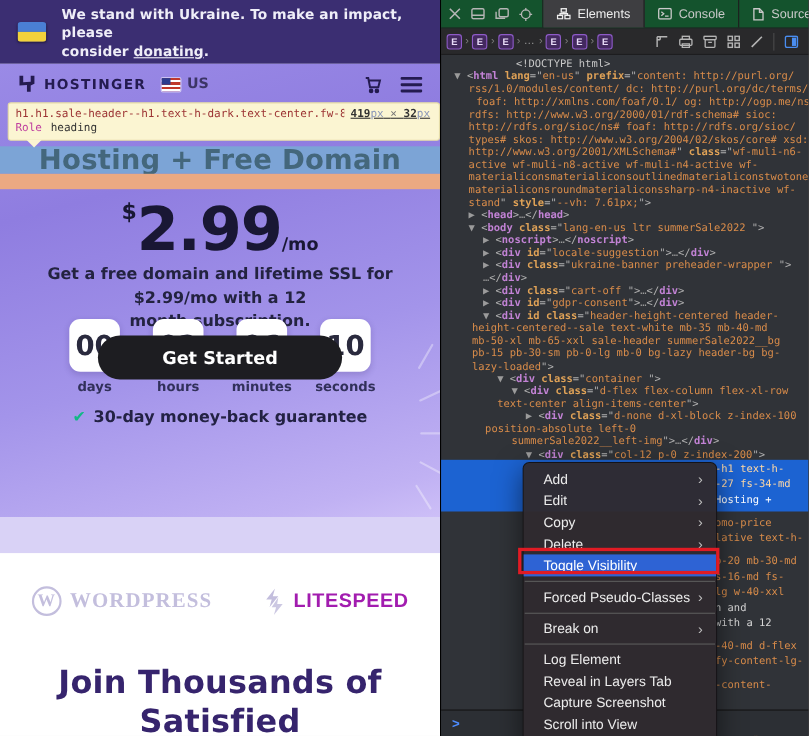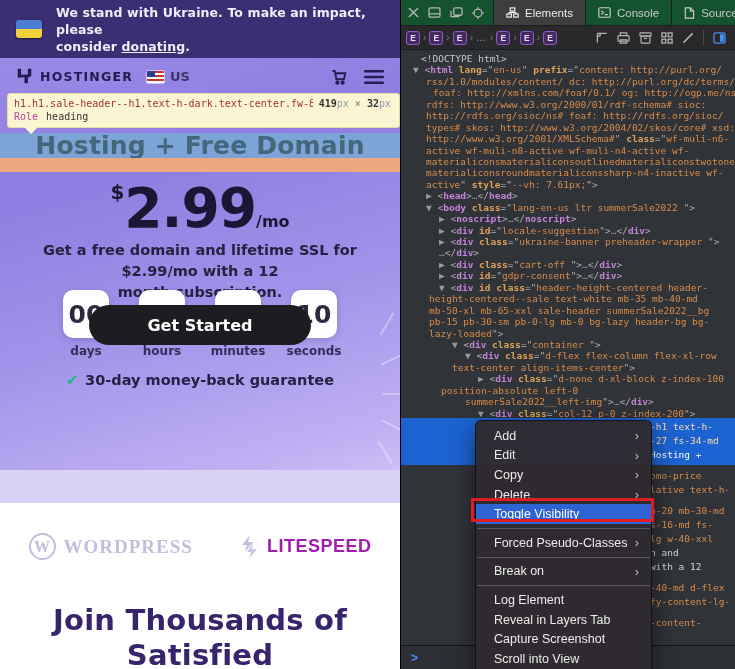--- a/index.html
+++ b/index.html
@@ -23,21 +23,21 @@
   .brand-name { font-size:12.5px; font-weight:800; letter-spacing:1.2px; color:#241b50; }
   .locale { display:flex; align-items:center; gap:6px; margin-left:14px; }
   .us-flag { width:17px; height:12px; position:relative; background:repeating-linear-gradient(180deg,#c0392b 0 2px,#fff 2px 4px); border-radius:1px; outline:1px solid rgba(255,255,255,.5); }
   .us-flag::after { content:""; position:absolute; left:0; top:0; width:8px; height:6px; background:#2c3e8f; }
   .locale-label { font-size:13px; color:#3c3566; font-weight:600; }
   .header-right { margin-left:auto; display:flex; align-items:center; gap:16px; color:#241b50; }
 
   .tooltip { position:absolute; left:7px; right:0; top:35px; background:#fbf5d2; border:1px solid #e5dca8; border-radius:3px; padding:3px 8px 4px 6px; font-family:"DejaVu Sans Mono", monospace; font-size:10px; line-height:13px; z-index:30; }
   .tooltip-row1 { display:flex; align-items:baseline; gap:6px; white-space:nowrap; }
   .tt-selector { color:#9c3333; overflow:hidden; flex:1; }
-  .tt-dims { color:#333; font-weight:bold; }
+  .tt-dims { color:#333; font-weight:bold;text-decoration:underline; }
   .tt-dims .unit { color:#8a97b8; font-weight:normal; }
   .tt-dims .times { color:#777; font-weight:normal; }
   .tt-role { color:#bf3f9f; }
   .tt-role-val { color:#333; margin-left:8px; }
   .tooltip::after { content:""; position:absolute; left:16px; bottom:-7px; border:7px solid transparent; border-top-color:#fbf5d2; border-bottom:none; }
 
   .h1-highlight { position:absolute; left:0; right:0; top:75px; height:25px; background:#7ca4d6; display:flex; align-items:center; justify-content:center; }
   .h1-text { font-size:25px; font-weight:800; color:#44677c; letter-spacing:.2px; }
   .h1-margin { position:absolute; left:0; right:0; top:100px; height:14px; background:#eba982; }
 
@@ -326,32 +326,32 @@
         </svg>
       <div class="vsep"></div>
       <svg class="icon-svg panel-icon-active" width="13" height="12" viewBox="0 0 14 13">
           <rect x="1" y="1" width="12" height="11" rx="1.5" fill="none" stroke="currentColor" stroke-width="1.4"></rect>
           <rect x="7.5" y="2.4" width="4.2" height="8.2" fill="currentColor"></rect>
         </svg>
     </div>
   </div>
 
   <div class="code" id="code-lines">
-      <div class="cl" style="padding-left: 20px;"><span class="seg-doc">&lt;!DOCTYPE html&gt;</span></div>
+      <div class="cl" style="padding-left: 20px; margin-left: 48px;"><span class="seg-doc">&lt;!DOCTYPE html&gt;</span></div>
       <div class="cl" style="padding-left: 12px;"><span class="seg-arr">▼ </span><span class="seg-p">&lt;</span><span class="seg-t">html</span><span class="seg-w"> </span><span class="seg-a">lang</span><span class="seg-p">="</span><span class="seg-v">en-us</span><span class="seg-p">"</span><span class="seg-w"> </span><span class="seg-a">prefix</span><span class="seg-p">="</span><span class="seg-v">content: http://purl.org/</span></div>
       <div class="cl" style="padding-left: 25px;"><span class="seg-v">rss/1.0/modules/content/ dc: http://purl.org/dc/terms/</span></div>
       <div class="cl" style="padding-left: 32px;"><span class="seg-v">foaf: http://xmlns.com/foaf/0.1/ og: http://ogp.me/ns#</span></div>
       <div class="cl" style="padding-left: 25px;"><span class="seg-v">rdfs: http://www.w3.org/2000/01/rdf-schema# sioc:</span></div>
       <div class="cl" style="padding-left: 25px;"><span class="seg-v">http://rdfs.org/sioc/ns# foaf: http://rdfs.org/sioc/</span></div>
       <div class="cl" style="padding-left: 25px;"><span class="seg-v">types# skos: http://www.w3.org/2004/02/skos/core# xsd:</span></div>
       <div class="cl" style="padding-left: 25px;"><span class="seg-v">http://www.w3.org/2001/XMLSchema#</span><span class="seg-p">"</span><span class="seg-w"> </span><span class="seg-a">class</span><span class="seg-p">="</span><span class="seg-v">wf-muli-n6-</span></div>
       <div class="cl" style="padding-left: 25px;"><span class="seg-v">active wf-muli-n8-active wf-muli-n4-active wf-</span></div>
       <div class="cl" style="padding-left: 25px;"><span class="seg-v">materialiconsmaterialiconsoutlinedmaterialiconstwotone</span></div>
       <div class="cl" style="padding-left: 25px;"><span class="seg-v">materialiconsroundmaterialiconssharp-n4-inactive wf-</span></div>
-      <div class="cl" style="padding-left: 25px;"><span class="seg-v">active</span><span class="seg-p">"</span><span class="seg-w"> </span><span class="seg-a">style</span><span class="seg-p">="</span><span class="seg-v">--vh: 7.61px;</span><span class="seg-p">"&gt;</span></div>
+      <div class="cl" style="padding-left: 25px;"><span class="seg-v">stand</span><span class="seg-p">"</span><span class="seg-w"> </span><span class="seg-a">style</span><span class="seg-p">="</span><span class="seg-v">--vh: 7.61px;</span><span class="seg-p">"&gt;</span></div>
       <div class="cl" style="padding-left: 25px;"><span class="seg-arr">▶ </span><span class="seg-p">&lt;</span><span class="seg-t">head</span><span class="seg-p">&gt;</span><span class="seg-e">…</span><span class="seg-p">&lt;/</span><span class="seg-t">head</span><span class="seg-p">&gt;</span></div>
       <div class="cl" style="padding-left: 25px;"><span class="seg-arr">▼ </span><span class="seg-p">&lt;</span><span class="seg-t">body</span><span class="seg-w"> </span><span class="seg-a">class</span><span class="seg-p">="</span><span class="seg-v">lang-en-us ltr summerSale2022 </span><span class="seg-p">"&gt;</span></div>
       <div class="cl" style="padding-left: 38px;"><span class="seg-arr">▶ </span><span class="seg-p">&lt;</span><span class="seg-t">noscript</span><span class="seg-p">&gt;</span><span class="seg-e">…</span><span class="seg-p">&lt;/</span><span class="seg-t">noscript</span><span class="seg-p">&gt;</span></div>
       <div class="cl" style="padding-left: 38px;"><span class="seg-arr">▶ </span><span class="seg-p">&lt;</span><span class="seg-t">div</span><span class="seg-w"> </span><span class="seg-a">id</span><span class="seg-p">="</span><span class="seg-v">locale-suggestion</span><span class="seg-p">"&gt;</span><span class="seg-e">…</span><span class="seg-p">&lt;/</span><span class="seg-t">div</span><span class="seg-p">&gt;</span></div>
       <div class="cl" style="padding-left: 38px;"><span class="seg-arr">▶ </span><span class="seg-p">&lt;</span><span class="seg-t">div</span><span class="seg-w"> </span><span class="seg-a">class</span><span class="seg-p">="</span><span class="seg-v">ukraine-banner preheader-wrapper </span><span class="seg-p">"&gt;</span></div>
       <div class="cl" style="padding-left: 38px;"><span class="seg-e">…</span><span class="seg-p">&lt;/</span><span class="seg-t">div</span><span class="seg-p">&gt;</span></div>
       <div class="cl" style="padding-left: 38px;"><span class="seg-arr">▶ </span><span class="seg-p">&lt;</span><span class="seg-t">div</span><span class="seg-w"> </span><span class="seg-a">class</span><span class="seg-p">="</span><span class="seg-v">cart-off </span><span class="seg-p">"&gt;</span><span class="seg-e">…</span><span class="seg-p">&lt;/</span><span class="seg-t">div</span><span class="seg-p">&gt;</span></div>
       <div class="cl" style="padding-left: 38px;"><span class="seg-arr">▶ </span><span class="seg-p">&lt;</span><span class="seg-t">div</span><span class="seg-w"> </span><span class="seg-a">id</span><span class="seg-p">="</span><span class="seg-v">gdpr-consent</span><span class="seg-p">"&gt;</span><span class="seg-e">…</span><span class="seg-p">&lt;/</span><span class="seg-t">div</span><span class="seg-p">&gt;</span></div>
       <div class="cl" style="padding-left: 38px;"><span class="seg-arr">▼ </span><span class="seg-p">&lt;</span><span class="seg-t">div</span><span class="seg-w"> </span><span class="seg-a">id</span><span class="seg-w"> </span><span class="seg-a">class</span><span class="seg-p">="</span><span class="seg-v">header-height-centered header-</span></div>
       <div class="cl" style="padding-left: 28px;"><span class="seg-v">height-centered--sale text-white mb-35 mb-40-md</span></div>

